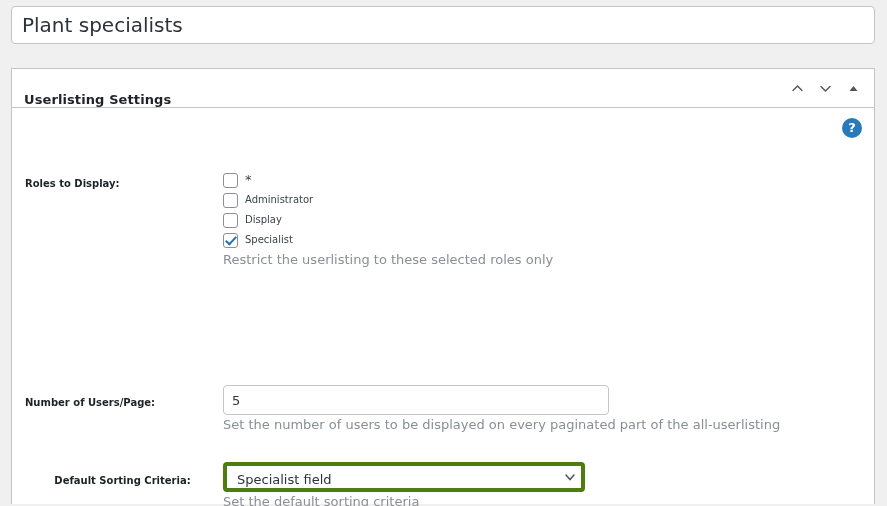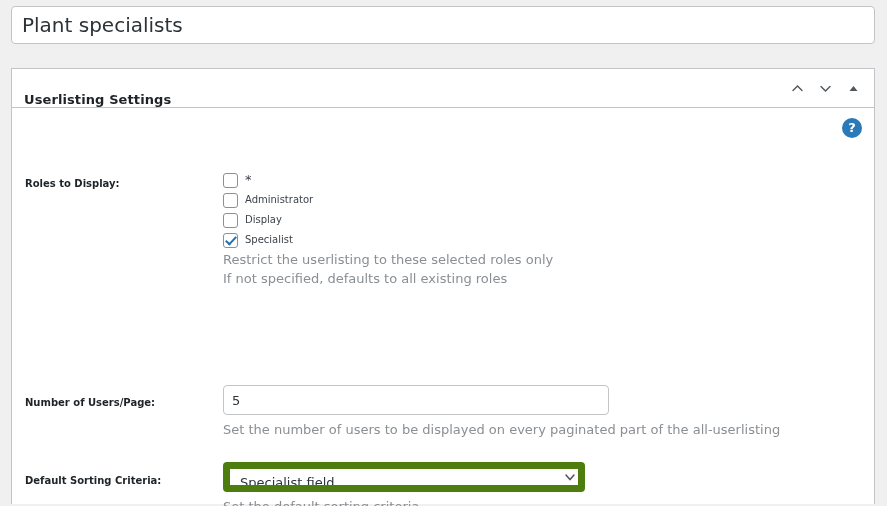--- a/index.html
+++ b/index.html
@@ -137,21 +137,21 @@
   
   #row-roles   { top: 0; }
   #row-roles .field-label   { top: 68px; }
   #row-roles .field-control { top: 62px; }
 
   #row-users   { top: 0; }
   #row-users .field-label   { top: 287px; }
   #row-users .field-control { top: 277px; }
 
   #row-sorting { top: 0; }
-  #row-sorting .field-label   { top: 365px; }
+  #row-sorting .field-label   { top: 365px; text-align: center; }
   #row-sorting .field-control { top: 354px; }
 
   
   .cb-list {
     display: block;
   }
   .cb-item {
     display: flex;
     align-items: center;
     height: 20px;
@@ -219,41 +219,41 @@
   
   .select-wrap {
     position: relative;
     width: 362px;
     height: 30px;
   }
   .select-box {
     box-sizing: border-box;
     width: 362px;
     height: 30px;
-    border: 7px solid #4d7c0f;
+    border: 4px solid #4d7c0f;
     border-radius: 4px;
     background: #ffffff;
     padding: 0 28px 0 10px;
     font-size: 13px;
     color: #2c3338;
     line-height: 28px;
     cursor: pointer;
     white-space: nowrap;
     overflow: hidden;
   }
   .select-arrow {
     position: absolute;
     right: 9px;
     top: 0;
     height: 30px;
     display: flex;
     align-items: center;
     pointer-events: none;
   }
-  .input-desc { margin-top: 5px; }
+  .input-desc { }
 </style>
 </head>
 <body>
 
 <div class="page">
 
   <div class="title-wrap">
     <input class="title-input" type="text" value="Plant specialists" placeholder="Add title" style="">
   </div>
 
@@ -301,21 +301,20 @@
                 <span class="cb-box"></span>
                 <span class="cb-label">Display</span>
               </div>
               <div class="cb-item">
                 <span class="cb-box checked"></span>
                 <span class="cb-label">Specialist</span>
               </div>
             </div>
           <div class="desc-block">
             <div class="desc">Restrict the userlisting to these selected roles only</div>
-            <div class="desc">If not specified, defaults to all existing roles</div>
           </div>
         </div>
       </div>
 
       <div class="field-row" id="row-users">
         <div class="field-label">Number of Users/Page:</div>
         <div class="field-control">
           <input class="text-input" type="text" value="5" placeholder="" style="">
           <div class="input-desc">
             <div class="desc">Set the number of users to be displayed on every paginated part of the all-userlisting</div>

